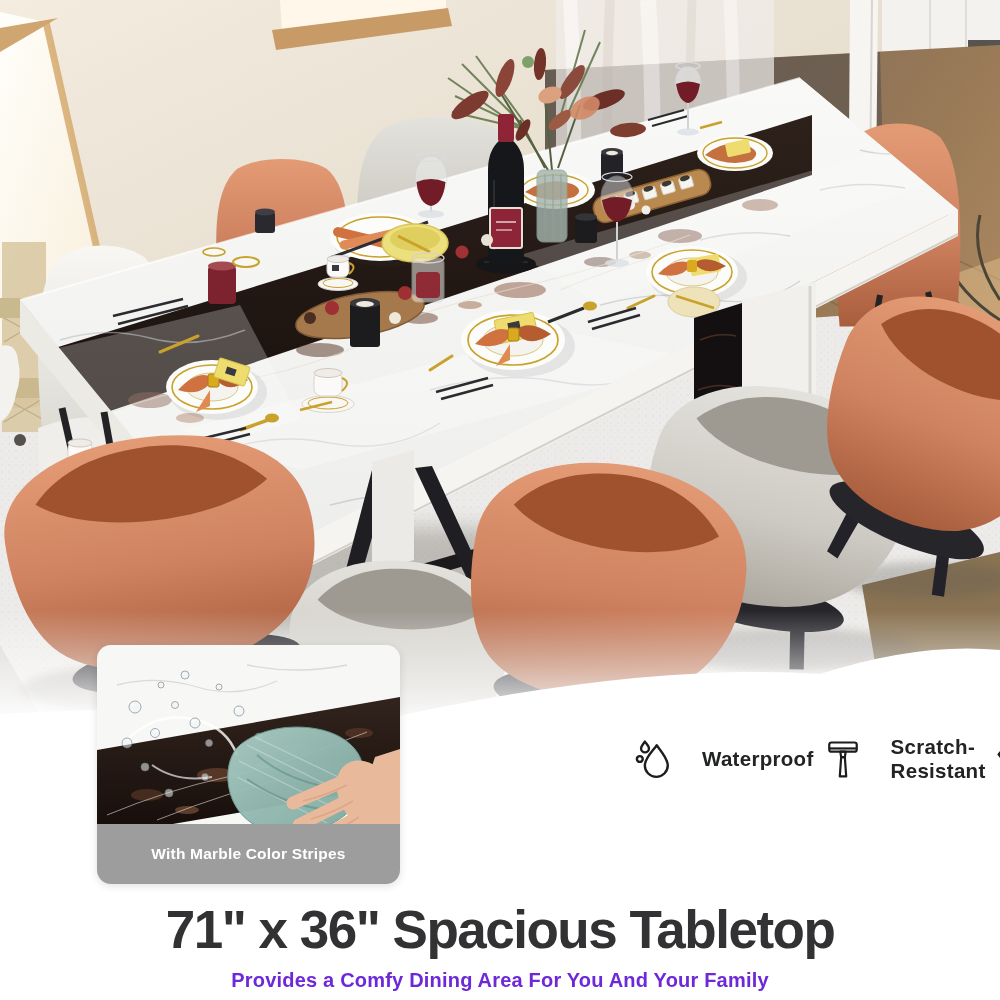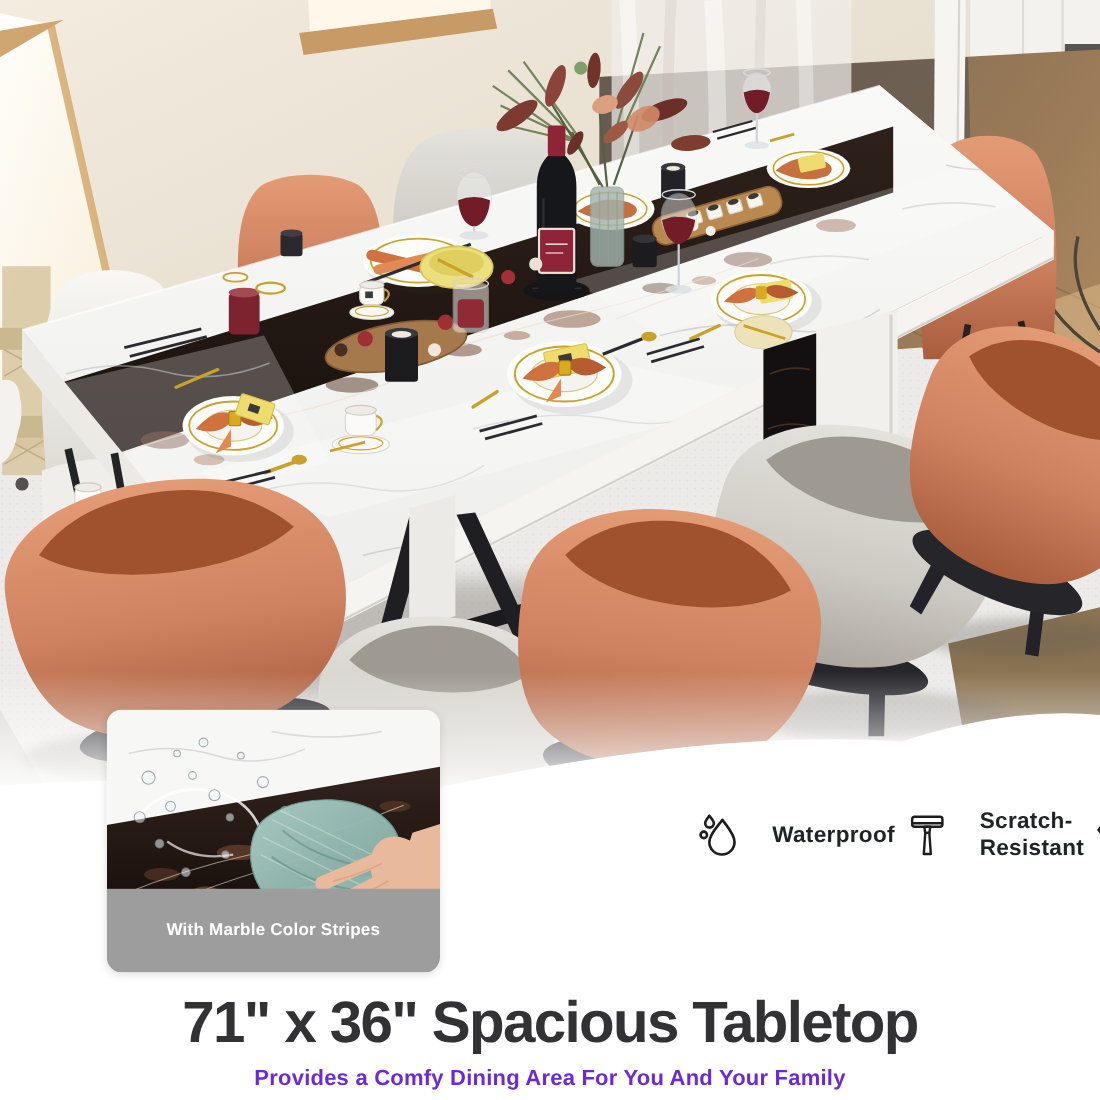--- a/index.html
+++ b/index.html
@@ -2,21 +2,21 @@
 <html><head>
 <meta charset="utf-8">
 <style>
   html,body{margin:0;padding:0;background:#fff;}
   .canvas{position:relative;width:1000px;height:1000px;background:#ffffff;overflow:hidden;
           font-family:"Liberation Sans",sans-serif;}
   .scene{position:absolute;left:0;top:0;width:1000px;height:740px;}
   .inset{position:absolute;left:97px;top:645px;width:303px;height:239px;border-radius:14px;
          overflow:hidden;box-shadow:0 2px 8px rgba(0,0,0,.12);}
   .inset svg{display:block;}
-  .inset-caption{position:absolute;left:0;bottom:0;width:100%;height:76px;background:#9d9d9d;
+  .inset-caption{position:absolute;left:0;bottom:0;width:100%;height:60px;background:#9d9d9d;
          display:flex;flex-direction:column;align-items:center;justify-content:center;gap:2px;}
   .inset-caption div{color:#ffffff;font-size:15.5px;font-weight:700;line-height:1.3;letter-spacing:.2px;}
   .features{position:absolute;left:632px;top:736px;display:flex;flex-direction:row;gap:7px;}
   .feature-row{display:flex;align-items:center;height:46px;}
   .feature-icon{width:44px;height:44px;flex:0 0 44px;display:flex;align-items:center;justify-content:center;}
   .feature-label{margin-left:26px;font-size:20.5px;font-weight:700;color:#222324;letter-spacing:.3px;}
   .headline{position:absolute;left:0;top:903px;width:1000px;text-align:center;}
   .headline .title{font-size:53px;font-weight:800;color:#323234;letter-spacing:-1.5px;line-height:1.0;}
   .headline .subtitle{margin-top:13px;font-size:20px;font-weight:700;color:#6d28d9;letter-spacing:.2px;}
 </style>

